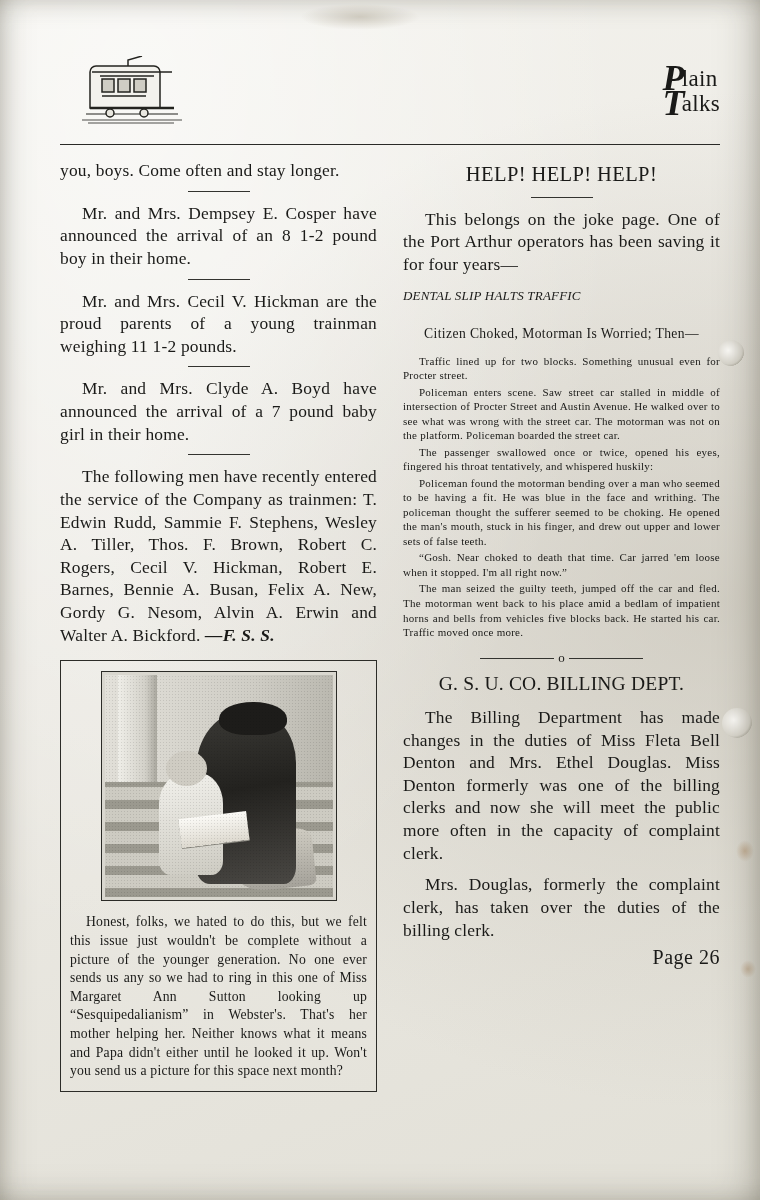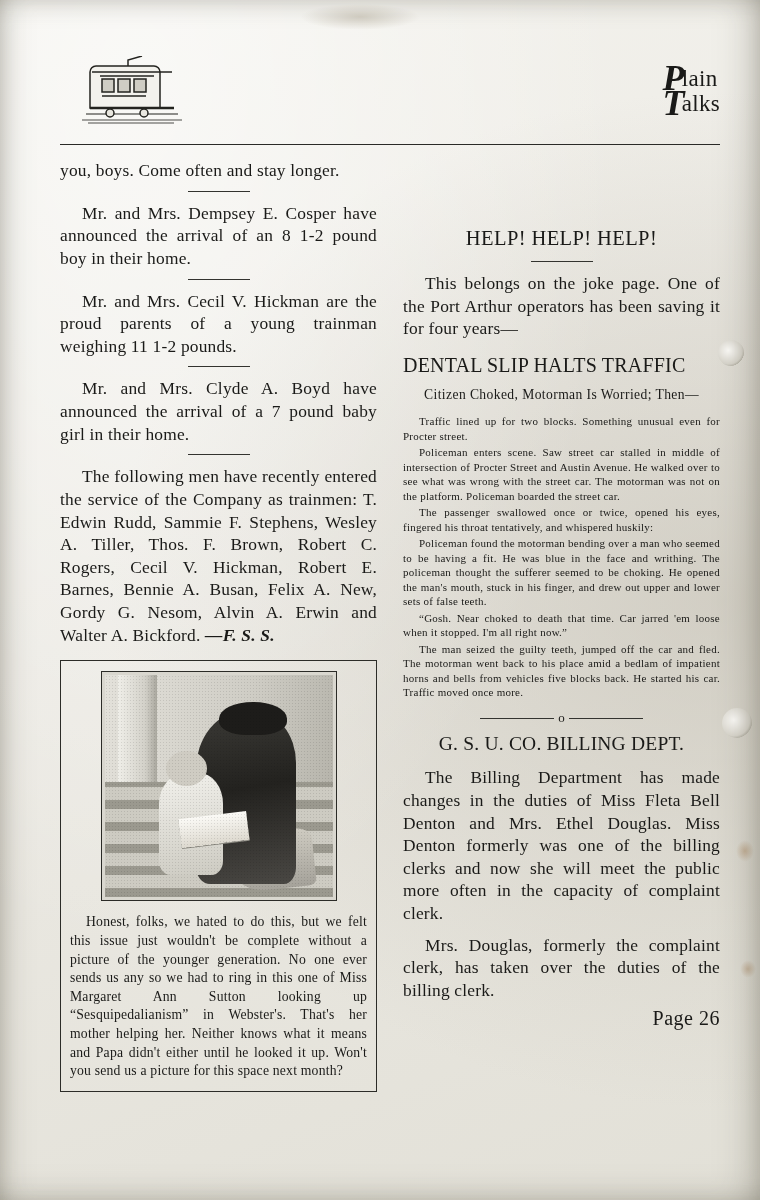--- a/index.html
+++ b/index.html
@@ -83,21 +83,20 @@
   .rule {
     border: 0;
     border-top: 1.4px solid #2a2a27;
     margin: 6px 0 0 0;
   }
   
   .cols {
     display: flex;
     gap: 26px;
     margin-top: 14px;
-    align-items: center;
   }
   .col {
     width: 317px;
   }
   p {
     margin: 0 0 0 0;
     text-indent: 22px;
     text-align: justify;
     font-size: 17.4px;
     line-height: 1.3;
@@ -118,24 +117,25 @@
   .hdg {
     text-align: center;
     font-size: 20.5px;
     letter-spacing: .4px;
     margin: 2px 0 0 0;
     text-indent: 0;
     font-weight: 400;
   }
   .hdg2 {
     text-align: left;
-    font-size: 20px;
+    font-size: 13px;
     letter-spacing: .2px;
-    margin: 12px 0 8px 0;
+    margin: 12px 0 21px 0;
     text-indent: 0;
+    font-style: italic;
   }
   .hdg3 {
     text-align: center;
     font-size: 19.5px;
     letter-spacing: .2px;
     margin: 6px 0 10px 0;
     text-indent: 0;
   }
   .subhead {
     text-align: center;

